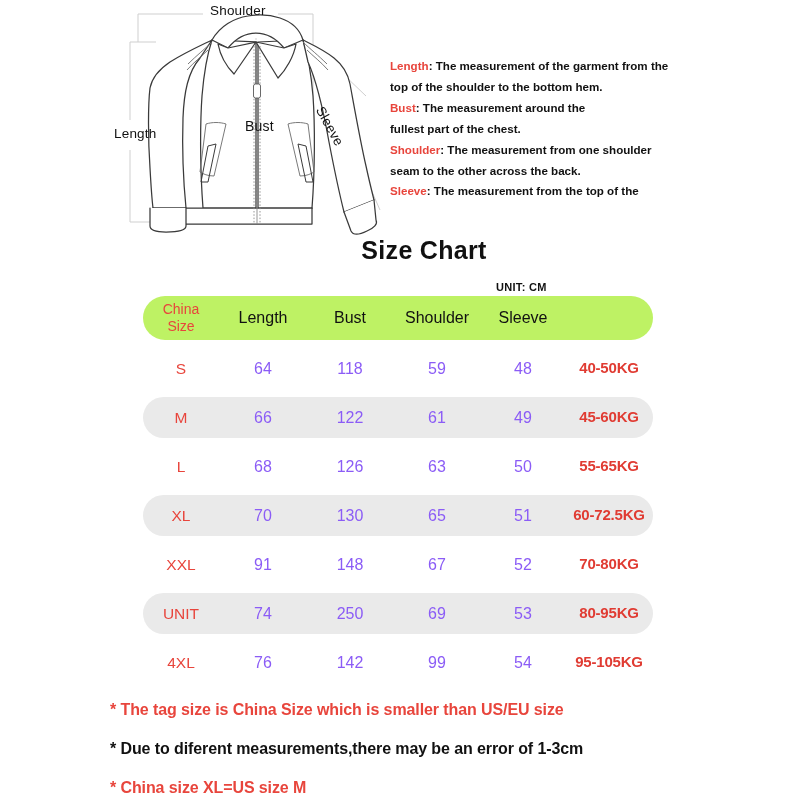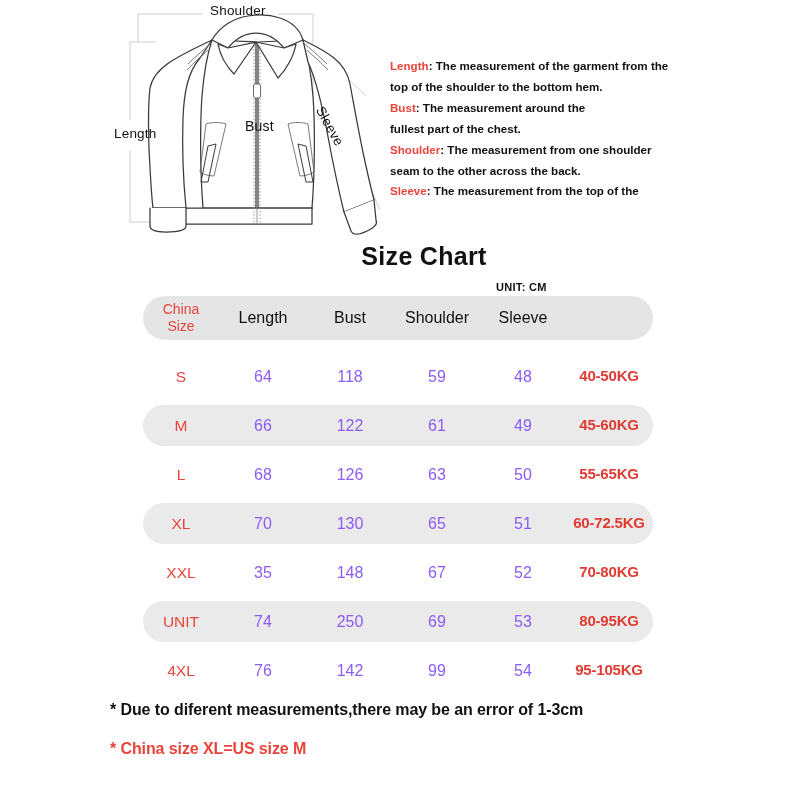--- a/index.html
+++ b/index.html
@@ -61,21 +61,21 @@
   }
   .legend-term {
     color: #e8453c;
     font-weight: 600;
   }
 
   
   #size-chart-title {
     position: absolute;
     left: 0; right: 0;
-    top: 242px;
+    top: 236px;
     text-align: center;
     font-size: 25px;
     font-weight: bold;
     color: #111;
     letter-spacing: 0.3px;
     margin-left: 48px;
   }
   #unit-label {
     position: absolute;
     left: 496px;
@@ -94,24 +94,24 @@
     width: 510px;
   }
   .trow {
     display: flex;
     align-items: center;
     height: 41px;
     border-radius: 21px;
     box-sizing: border-box;
   }
   .trow.header {
-    background: #e5e5e5;
+    background: #bef264;
     height: 44px;
     border-radius: 22px;
-    margin-bottom: 8px;
+    margin-bottom: 0;
   }
   .trow.alt {
     background: #eaeaea;
   }
   .trow.spacer { height: 8px; }
   .tcell {
     text-align: center;
     font-size: 16px;
     color: #8b5cf6;
     line-height: 1.12;
@@ -326,21 +326,21 @@
     <div class="tcell c-bust">130</div>
     <div class="tcell c-shoulder">65</div>
     <div class="tcell c-sleeve">51</div>
     <div class="tcell c-weight weight-val">60-72.5KG</div>
   </div>
 
   <div class="trow spacer"></div>
 
   <div class="trow">
     <div class="tcell c-size size-val">XXL</div>
-    <div class="tcell c-length">35</div>
+    <div class="tcell c-length">91</div>
     <div class="tcell c-bust">148</div>
     <div class="tcell c-shoulder">67</div>
     <div class="tcell c-sleeve">52</div>
     <div class="tcell c-weight weight-val">70-80KG</div>
   </div>
 
   <div class="trow spacer"></div>
 
   <div class="trow alt">
     <div class="tcell c-size size-val">UNIT</div>
@@ -358,15 +358,16 @@
     <div class="tcell c-length">76</div>
     <div class="tcell c-bust">142</div>
     <div class="tcell c-shoulder">99</div>
     <div class="tcell c-sleeve">54</div>
     <div class="tcell c-weight weight-val">95-105KG</div>
   </div>
 
 </div>
 
 <div id="notes">
+  <div class="note red">* The tag size is China Size which is smaller than US/EU size</div>
   <div class="note black">* Due to diferent measurements,there may be an error of 1-3cm</div>
   <div class="note red">* China size XL=US size M</div>
 </div>
 
 </body></html>

